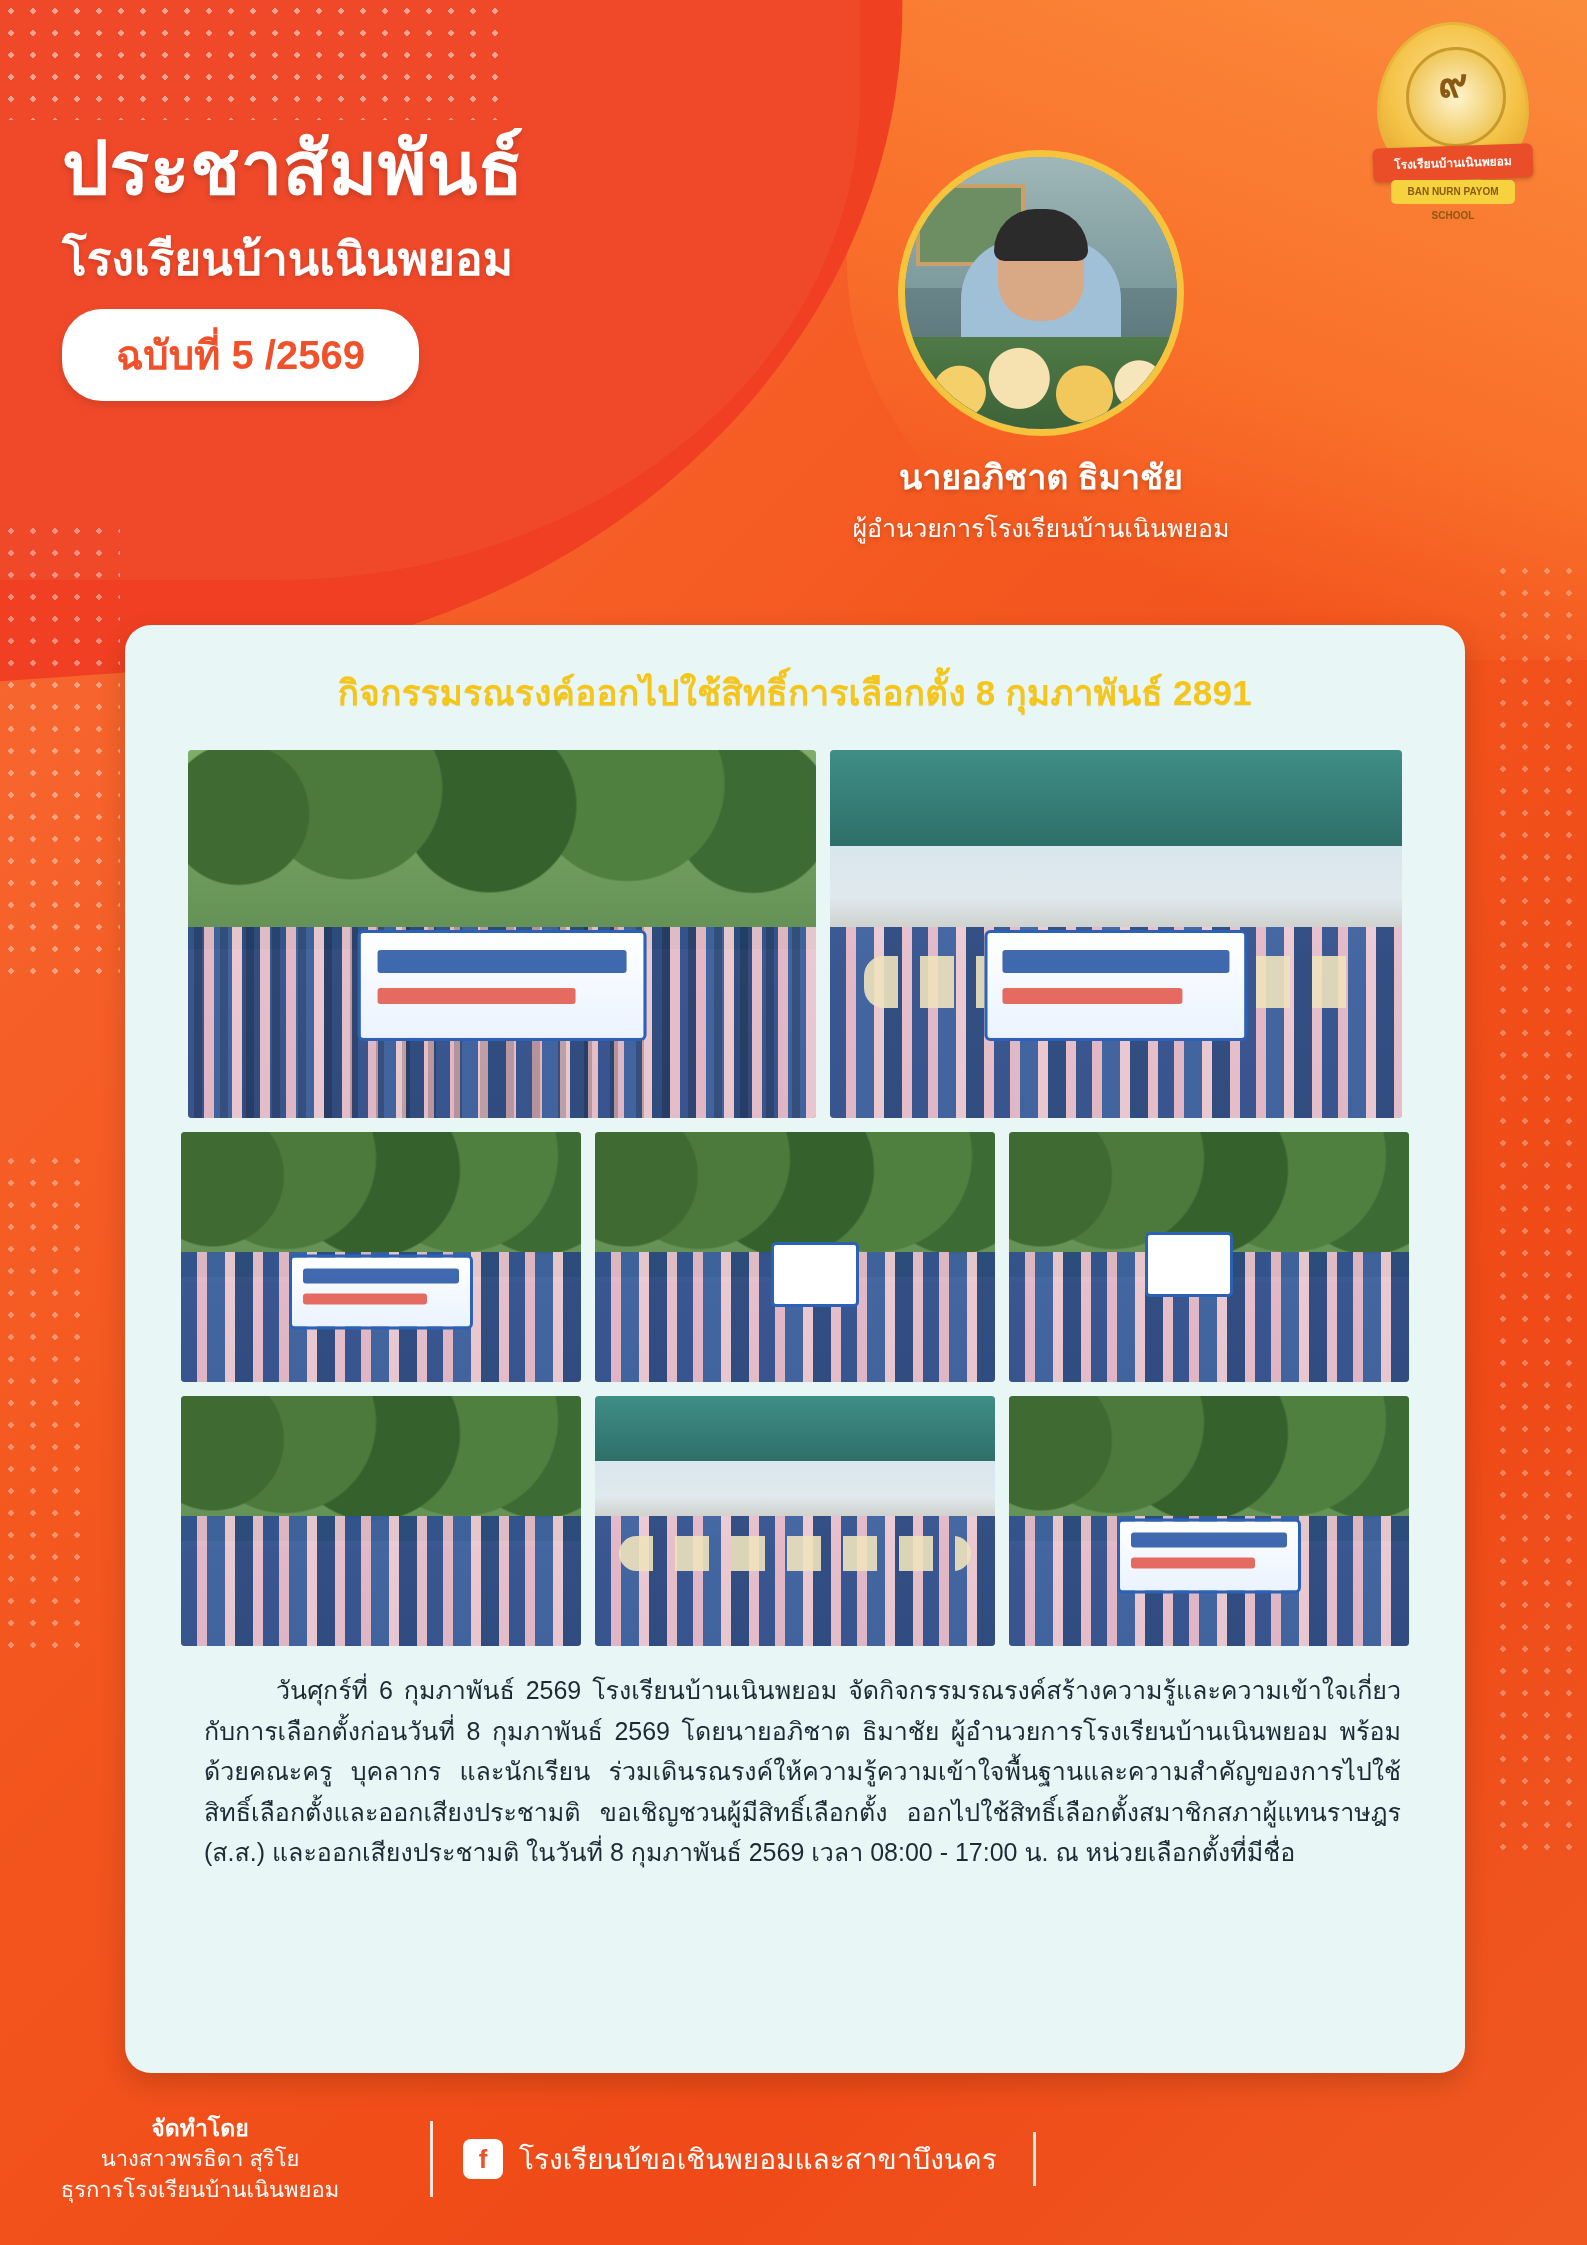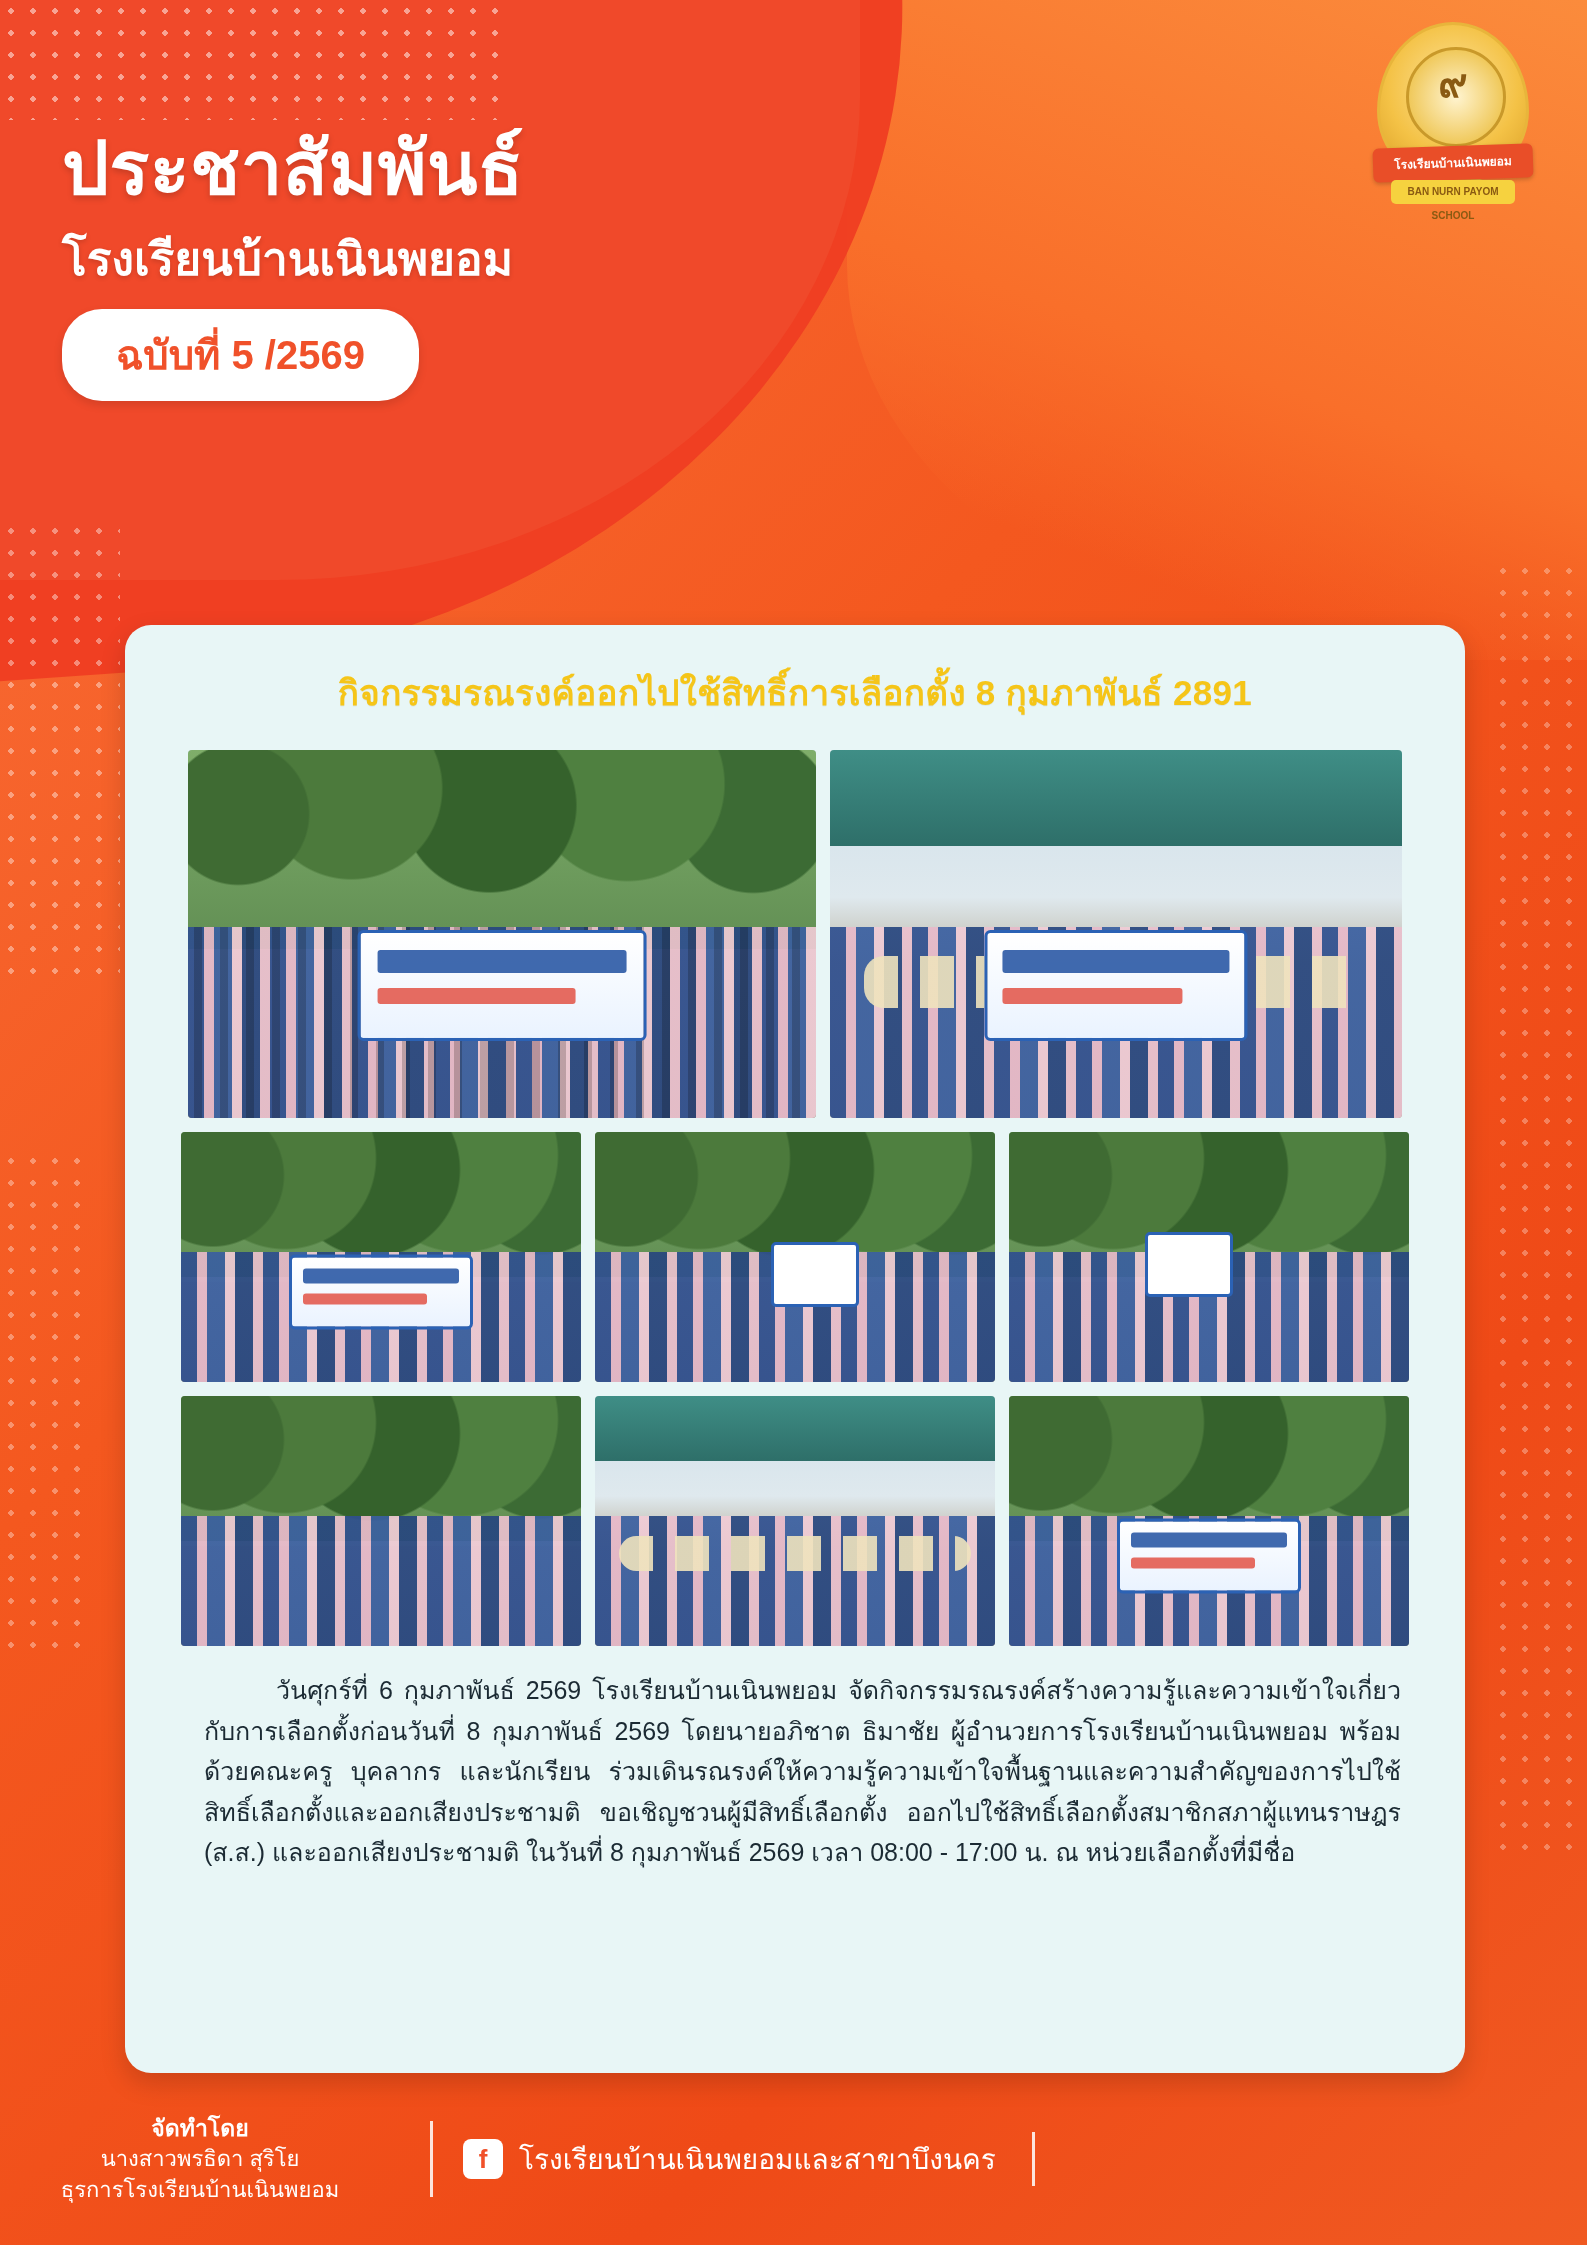--- a/index.html
+++ b/index.html
@@ -304,20 +304,32 @@
       <div class="logo-glyph">๙</div>
     </div>
     <div class="logo-ribbon">
       <span>โรงเรียนบ้านเนินพยอม</span>
     </div>
     <div class="logo-ribbon2">
       <span>BAN NURN PAYOM SCHOOL</span>
     </div>
   </div>
 
+  <div class="director">
+    <div class="director-photo">
+      <div class="dp-wall"></div>
+      <div class="dp-board"></div>
+      <div class="dp-body"></div>
+      <div class="dp-head"></div>
+      <div class="dp-hair"></div>
+      <div class="dp-flowers"></div>
+    </div>
+    <div class="director-name">นายอภิชาต ธิมาชัย</div>
+    <div class="director-role">ผู้อำนวยการโรงเรียนบ้านเนินพยอม</div>
+  </div>
 </div>
 
 <div class="card">
   <div class="card-title">กิจกรรมรณรงค์ออกไปใช้สิทธิ์การเลือกตั้ง 8 กุมภาพันธ์ 2891</div>
 
   <div class="grid">
     <div class="row r1">
       <div class="ph">
         <div class="sky"></div>
         <div class="trees"></div>
@@ -390,16 +402,16 @@
 
 <div class="footer">
   <div class="footer-left">
     <div class="fl-title">จัดทำโดย</div>
     <div class="fl-line">นางสาวพรธิดา สุริโย</div>
     <div class="fl-line">ธุรการโรงเรียนบ้านเนินพยอม</div>
   </div>
   <div class="divider"></div>
   <div class="footer-item">
     <div class="icon-fb">f</div>
-    <div class="ftxt">โรงเรียนบ้านเนินพยอมและสาขาบึงนคร</div>
+    <div class="ftxt">โรงเรียนบ้ขอเชินพยอมและสาขาบึงนคร</div>
   </div>
   <div class="divider2"></div>
 </div>
 
 </body></html>

